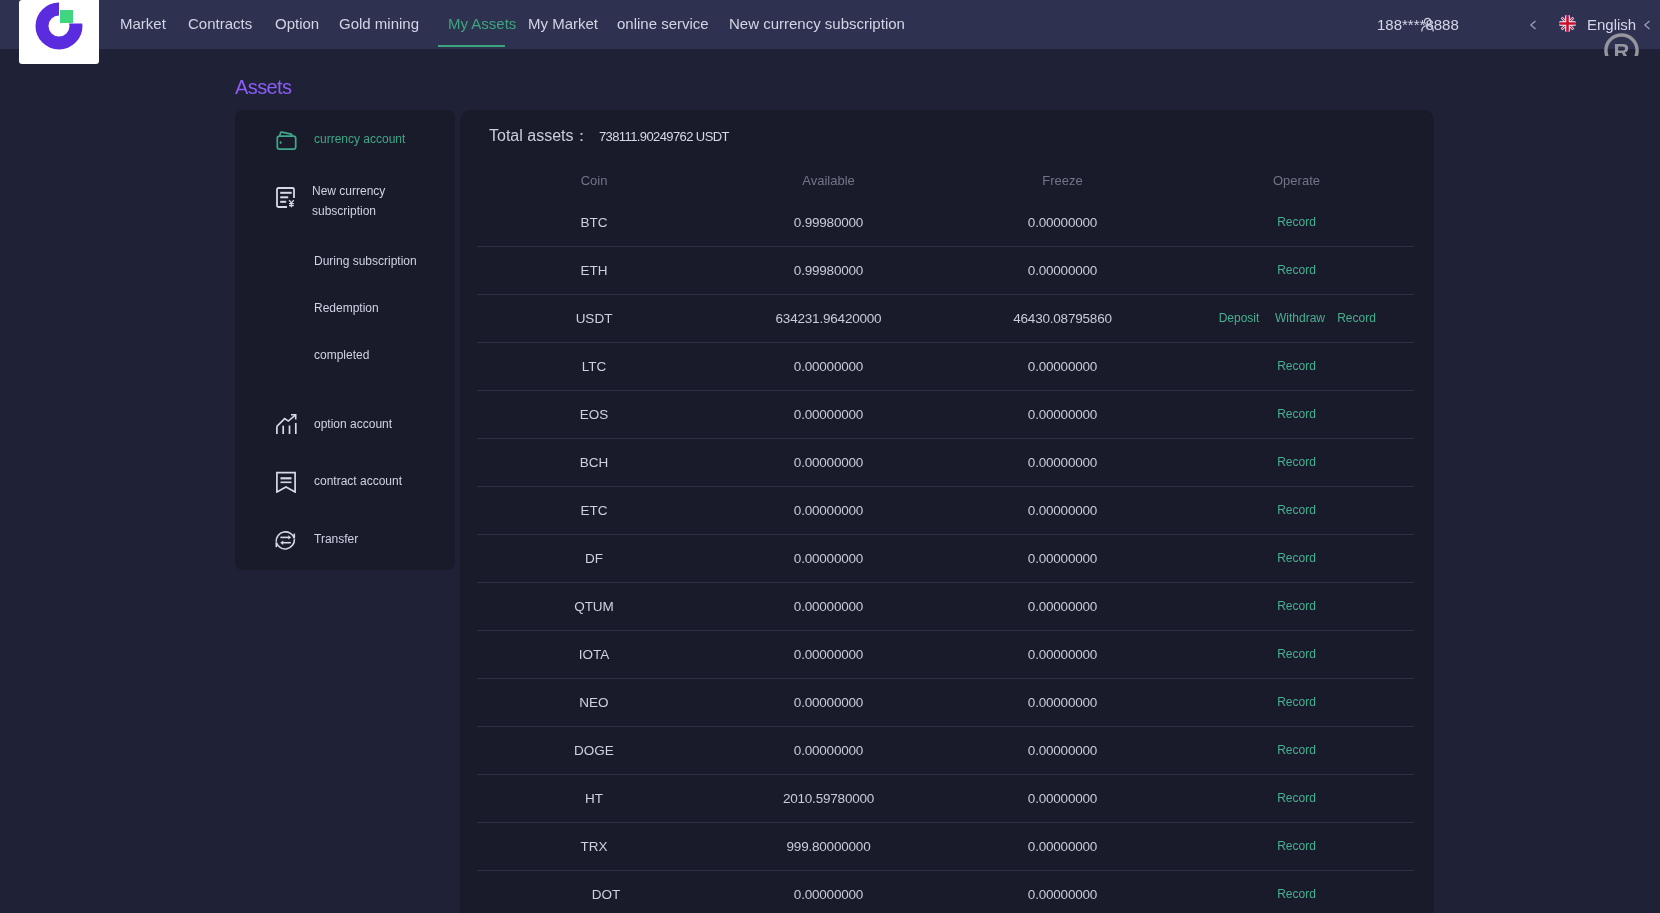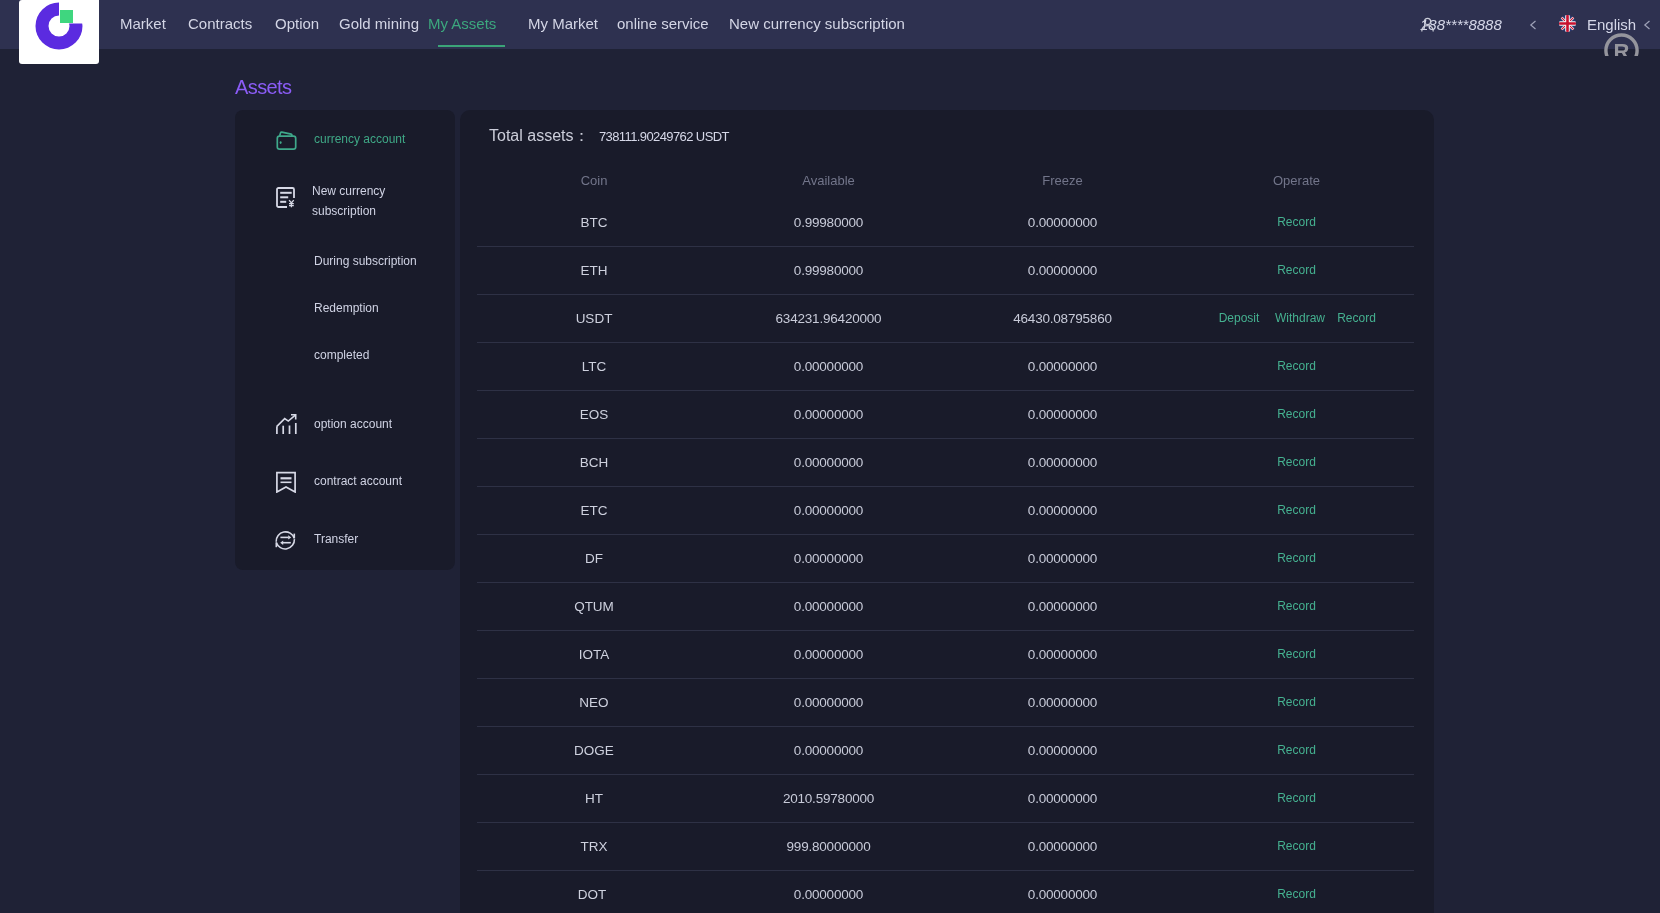--- a/index.html
+++ b/index.html
@@ -33,31 +33,31 @@
   .sep { position:absolute; left:17px; width:937px; height:1px; background:#2e3145; }
 </style>
 </head>
 <body>
 <div id="nav"></div>
 
 <div class="navitem" style="left:120px;">Market</div>
 <div class="navitem" style="left:188px;">Contracts</div>
 <div class="navitem" style="left:275px;">Option</div>
 <div class="navitem" style="left:339px;">Gold mining</div>
-<div class="navitem active" style="left:428px;">My Assets</div>
+<div class="navitem active" style="left:448px;">My Assets</div>
 <div class="navitem" style="left:528px;">My Market</div>
 <div class="navitem" style="left:617px;">online service</div>
 <div class="navitem" style="left:729px;">New currency subscription</div>
 <div id="navline"></div>
 
 <svg class="abs" style="left:1420px;top:17px;z-index:2" width="15" height="15" viewBox="0 0 15 15" fill="none" stroke="#ccceda" stroke-width="1.2">
   <circle cx="7.5" cy="4.4" r="3.1"></circle>
   <path d="M1.8 14.5 C1.8 10.6 4.3 8.6 7.5 8.6 C10.7 8.6 13.2 10.6 13.2 14.5"></path>
 </svg>
-<div class="navr" style="left:1420px;font-style:italic;">188****8888</div>
+<div class="navr" style="left:1377px;">188****8888</div>
 <svg class="abs" style="left:1529px;top:20px;" width="8" height="10" viewBox="0 0 8 10" fill="none" stroke="#9fa2b8" stroke-width="1.2">
     <path d="M6.5 1 L1.8 5 L6.5 9"></path>
   </svg>
 <svg class="abs" style="left:1559px;top:15px;" width="17" height="17" viewBox="0 0 17 17">
   <defs>
       <clipPath id="fc">
         <circle cx="8.5" cy="8.5" r="8.5"></circle>
       </clipPath>
     </defs>
   <g clip-path="url(#fc)">
@@ -224,18 +224,18 @@
     <div class="cell coin" style="left:134px;top:688px;">HT</div>
     <div class="cell num" style="left:368.5px;top:688px;">2010.59780000</div>
     <div class="cell num" style="left:602.5px;top:688px;">0.00000000</div>
     <div class="cell grn" style="left:836.5px;top:688px;">Record</div>
     <div class="sep" style="top:664px;"></div>
     <div class="cell coin" style="left:134px;top:736px;">TRX</div>
     <div class="cell num" style="left:368.5px;top:736px;">999.80000000</div>
     <div class="cell num" style="left:602.5px;top:736px;">0.00000000</div>
     <div class="cell grn" style="left:836.5px;top:736px;">Record</div>
     <div class="sep" style="top:712px;"></div>
-    <div class="cell coin" style="left:132px;top:784px;">DOT</div>
+    <div class="cell coin" style="left:146px;top:784px;">DOT</div>
     <div class="cell num" style="left:368.5px;top:784px;">0.00000000</div>
     <div class="cell num" style="left:602.5px;top:784px;">0.00000000</div>
     <div class="cell grn" style="left:836.5px;top:784px;">Record</div>
     <div class="sep" style="top:760px;"></div>
 </div>
 
 </body></html>

